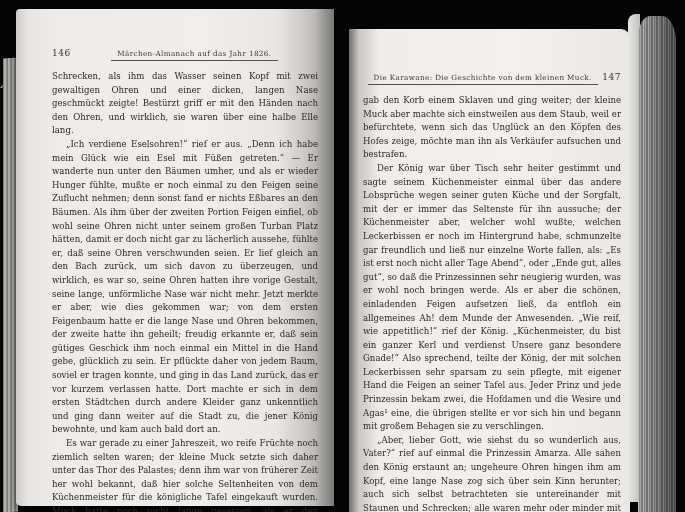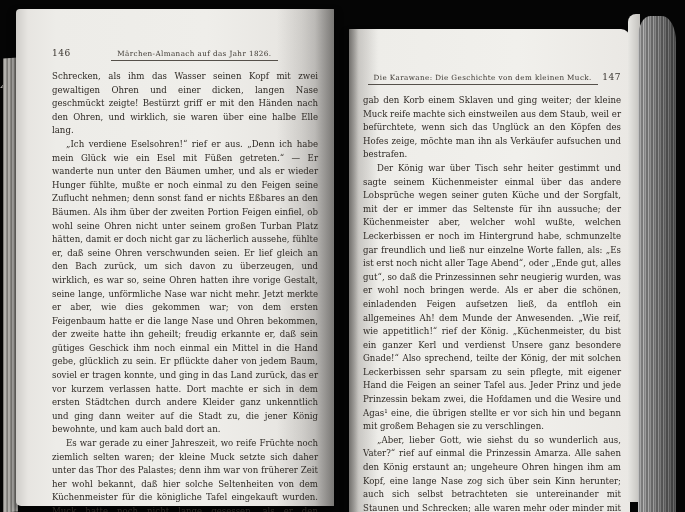--- a/index.html
+++ b/index.html
@@ -107,21 +107,21 @@
 
   <div class="right-page">
     <div class="page-inner-right">
       <div class="page-header">
         <span class="running-title-wrap">
           <span class="running-title">Die Karawane: Die Geschichte von dem kleinen Muck.</span>
         </span>
         <span class="page-num">147</span>
       </div>
       <div class="body-text">
-          <p class="no-indent">gab den Korb einem Sklaven und ging weiter; der kleine Muck reife machte sich einstweilen aus dem Staub, weil er befürchtete, wenn sich das Unglück an den Köpfen des Hofes zeige, möchte man ihn als Verkäufer aufsuchen und bestrafen.</p>
+          <p class="no-indent">gab den Korb einem Sklaven und ging weiter; der kleine Muck aber machte sich einstweilen aus dem Staub, weil er befürchtete, wenn sich das Unglück an den Köpfen des Hofes zeige, möchte man ihn als Verkäufer aufsuchen und bestrafen.</p>
           <p>Der König war über Tisch sehr heiter gestimmt und sagte seinem Küchenmeister einmal über das andere Lobsprüche wegen seiner guten Küche und der Sorgfalt, mit der er immer das Seltenste für ihn aussuche; der Küchenmeister aber, welcher wohl wußte, welchen Leckerbissen er noch im Hintergrund habe, schmunzelte gar freundlich und ließ nur einzelne Worte fallen, als: „Es ist erst noch nicht aller Tage Abend“, oder „Ende gut, alles gut“, so daß die Prinzessinnen sehr neugierig wurden, was er wohl noch bringen werde. Als er aber die schönen, einladenden Feigen aufsetzen ließ, da entfloh ein allgemeines Ah! dem Munde der Anwesenden. „Wie reif, wie appetitlich!“ rief der König. „Küchenmeister, du bist ein ganzer Kerl und verdienst Unsere ganz besondere Gnade!“ Also sprechend, teilte der König, der mit solchen Leckerbissen sehr sparsam zu sein pflegte, mit eigener Hand die Feigen an seiner Tafel aus. Jeder Prinz und jede Prinzessin bekam zwei, die Hofdamen und die Wesire und Agas¹ eine, die übrigen stellte er vor sich hin und begann mit großem Behagen sie zu verschlingen.</p>
           <p>„Aber, lieber Gott, wie siehst du so wunderlich aus, Vater?“ rief auf einmal die Prinzessin Amarza. Alle sahen den König erstaunt an; ungeheure Ohren hingen ihm am Kopf, eine lange Nase zog sich über sein Kinn herunter; auch sich selbst betrachteten sie untereinander mit Staunen und Schrecken; alle waren mehr oder minder mit dem sonderbaren Kopfputz geschmückt.</p>
           <p>Man denke sich den Schrecken des Hofes! Man schickte sogleich nach allen Ärzten der Stadt; sie kamen haufenweise, verordneten Pillen und Mixturen; aber die Ohren und die Nasen blieben. Man operierte einen der Prinzen; aber die Ohren wuchsen nach.</p>
         </div>
 
     </div>
   </div>
 
   <div class="fore-edge-white"></div>
   <div class="fore-edge"></div>

